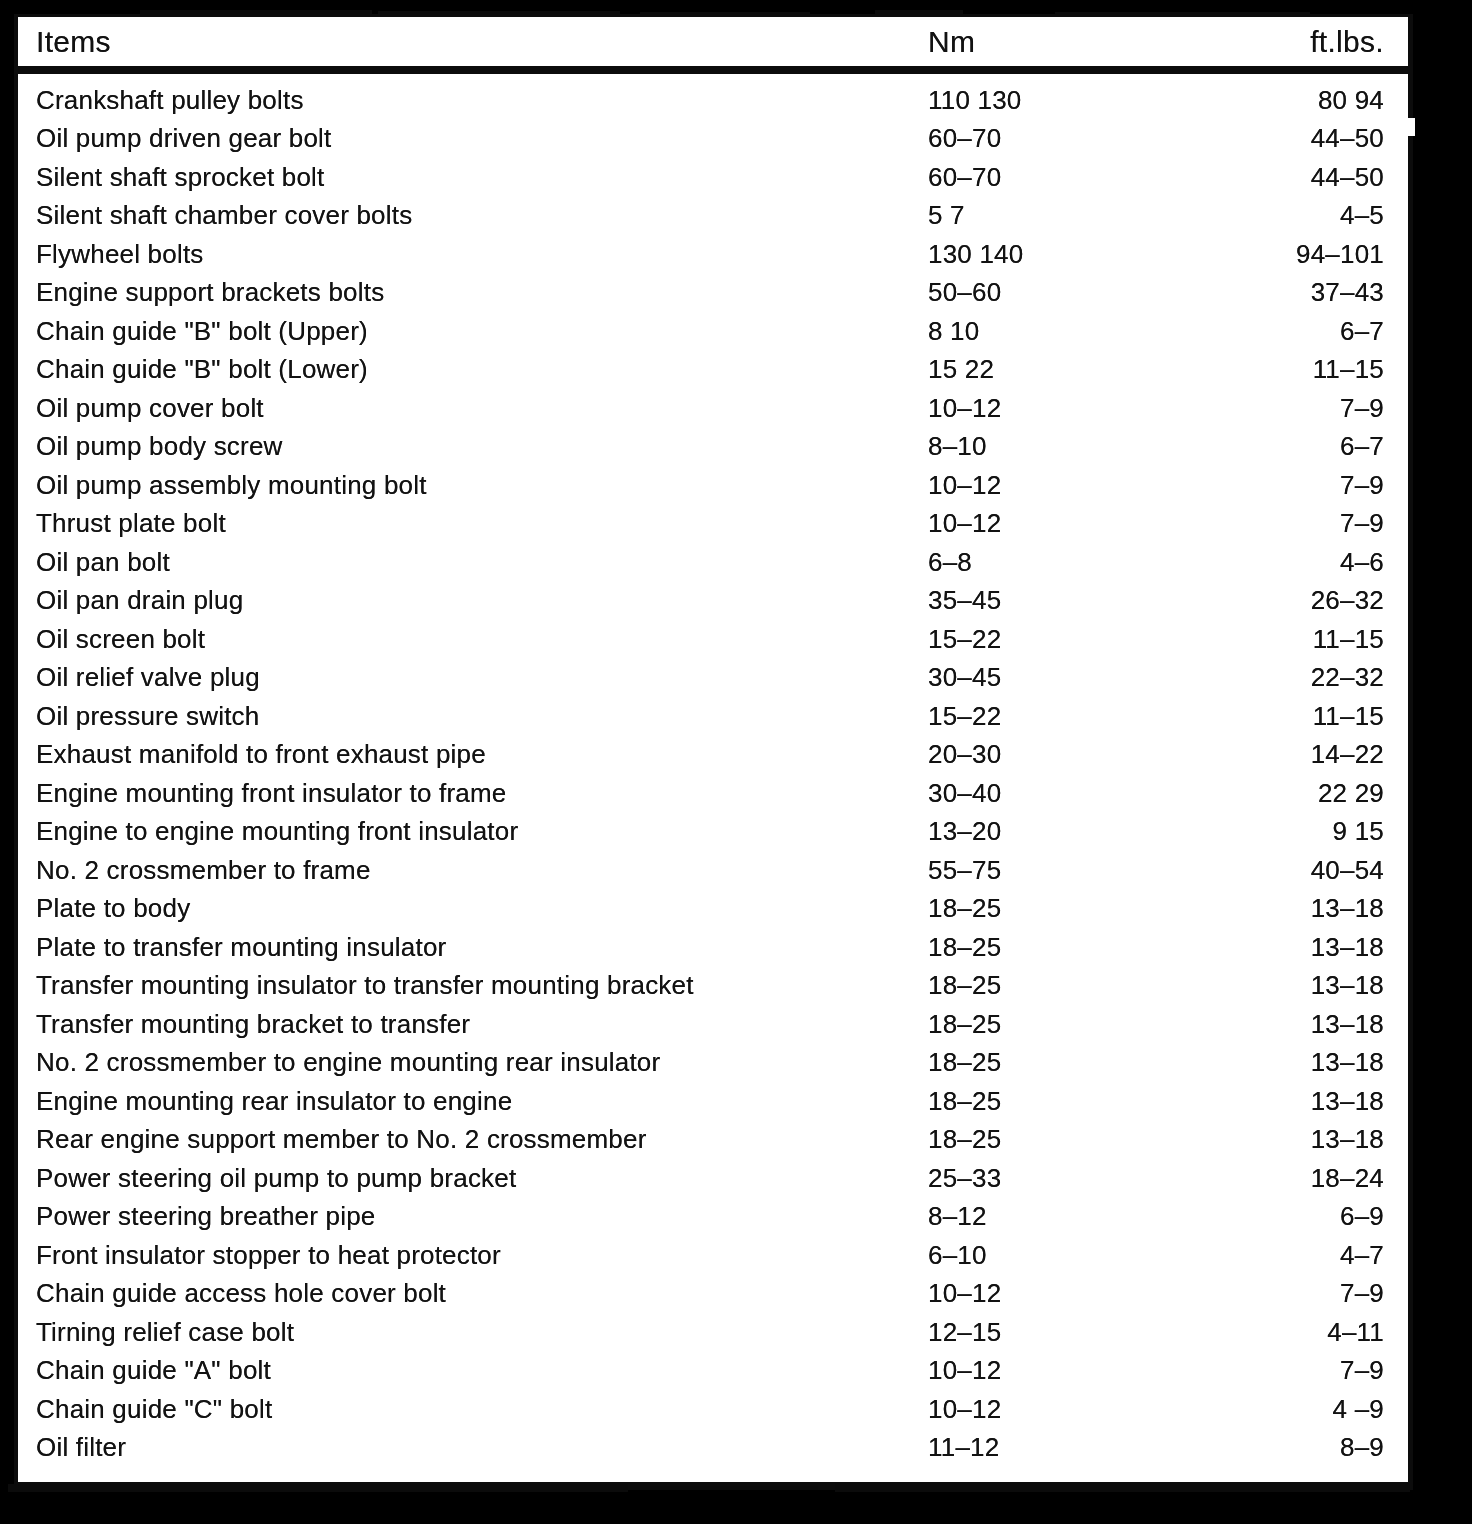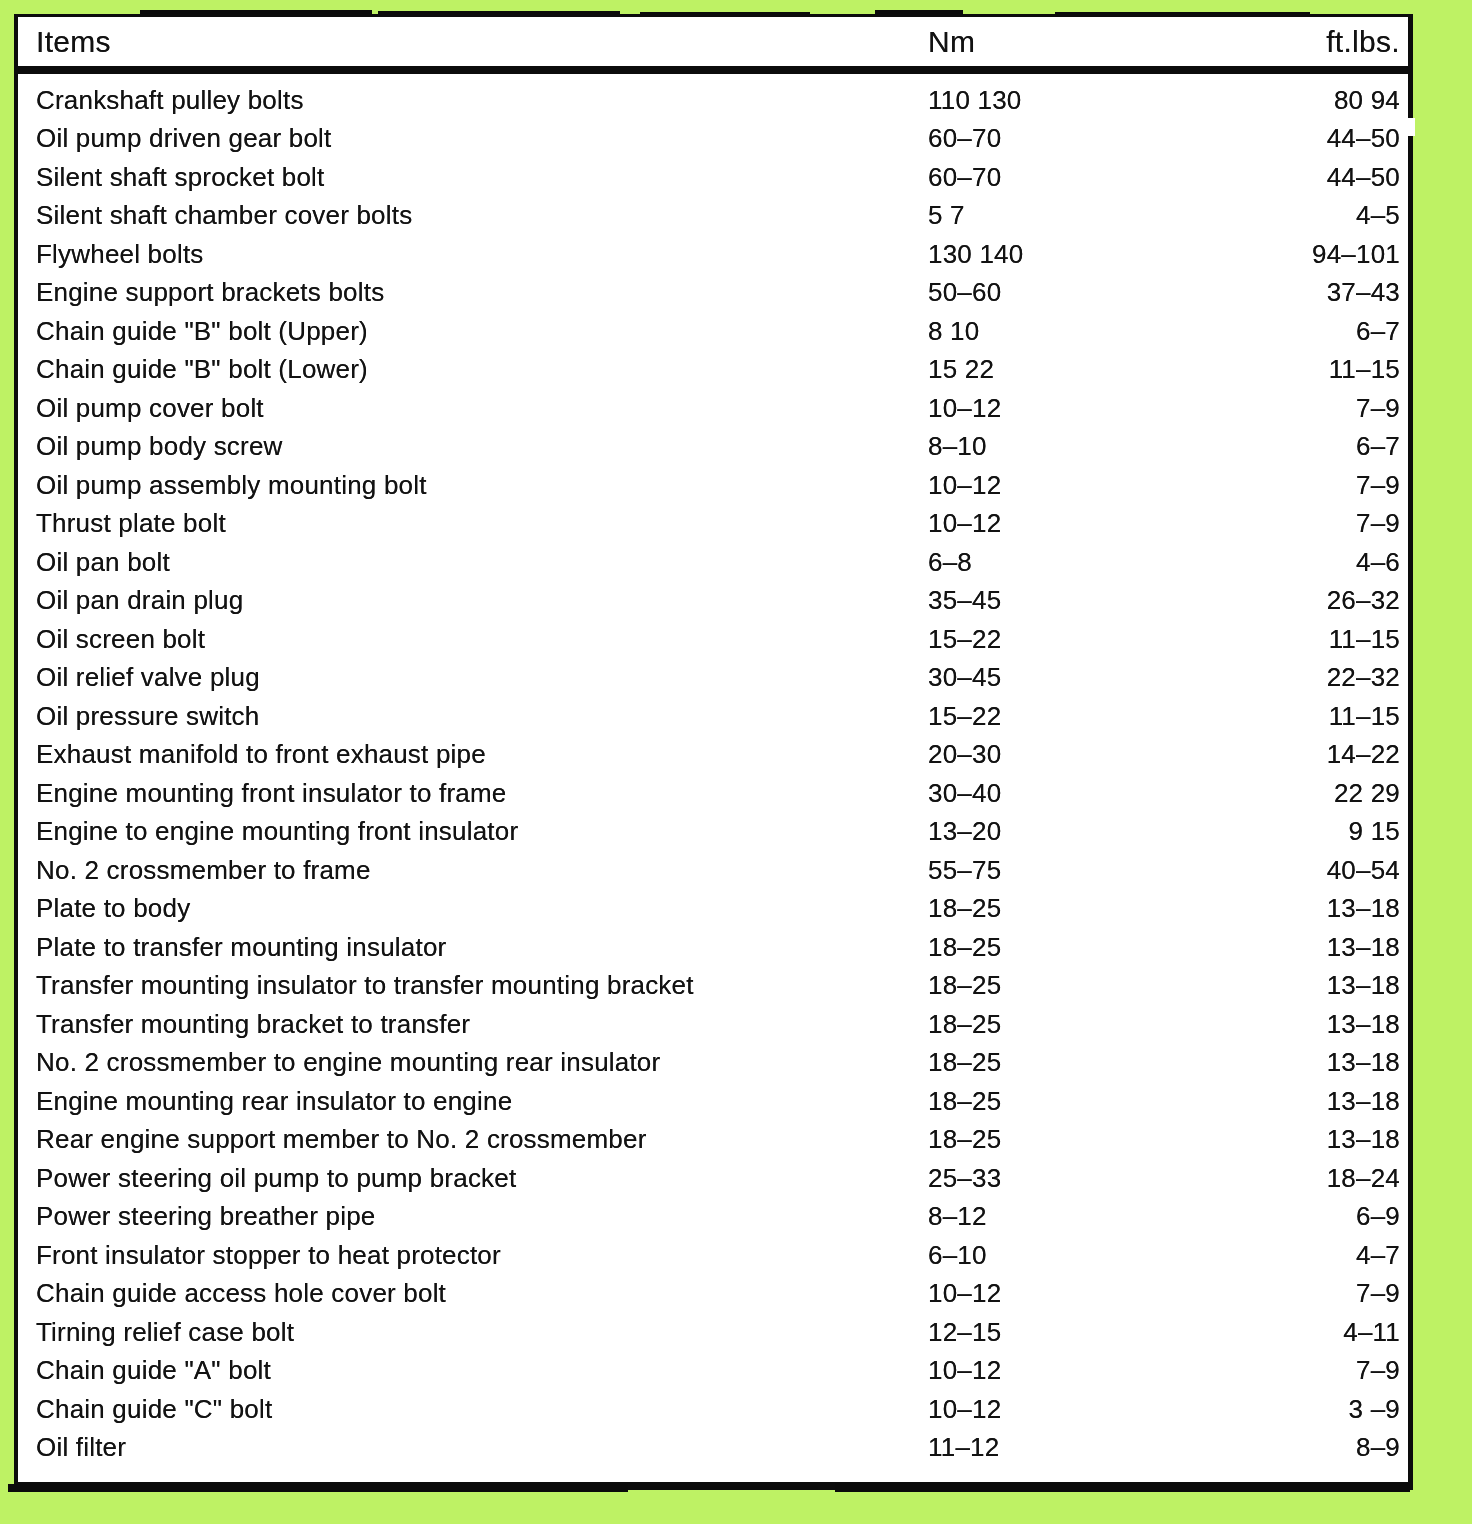--- a/index.html
+++ b/index.html
@@ -4,21 +4,21 @@
 <style>
   html, body {
     margin: 0;
     padding: 0;
     background: #ffffff;
   }
   .page {
     position: relative;
     width: 1472px;
     height: 1524px;
-    background: #bef264;
+    background: #000000;
     font-family: "Liberation Sans", sans-serif;
     color: #121212;
     overflow: hidden;
   }
   .spec-table {
     position: absolute;
     left: 14px;
     top: 14px;
     width: 1399px;
     height: 1476px;
@@ -38,21 +38,21 @@
     padding-left: 18px;
     text-align: left;
     white-space: nowrap;
   }
   .cell-nm {
     text-align: left;
     white-space: nowrap;
   }
   .cell-ft {
     text-align: right;
-    padding-right: 8px;
+    padding-right: 24px;
     white-space: nowrap;
   }
   .thead {
     height: 49px;
     font-size: 30px;
     letter-spacing: 0.3px;
   }
   .head-sep {
     height: 8px;
     background: #0c0c0c;
@@ -263,21 +263,21 @@
           <div class="cell-ft">4–11</div>
         </div>
         <div class="grid-row tr">
           <div class="cell-item">Chain guide "A" bolt</div>
           <div class="cell-nm">10–12</div>
           <div class="cell-ft">7–9</div>
         </div>
         <div class="grid-row tr">
           <div class="cell-item">Chain guide "C" bolt</div>
           <div class="cell-nm">10–12</div>
-          <div class="cell-ft">3 –9</div>
+          <div class="cell-ft">4 –9</div>
         </div>
         <div class="grid-row tr">
           <div class="cell-item">Oil filter</div>
           <div class="cell-nm">11–12</div>
           <div class="cell-ft">8–9</div>
         </div>
       </div>
   </div>
 
   <div class="scan-artifact" style="left:8px; top:1484px; width:620px; height:8px;"></div>

